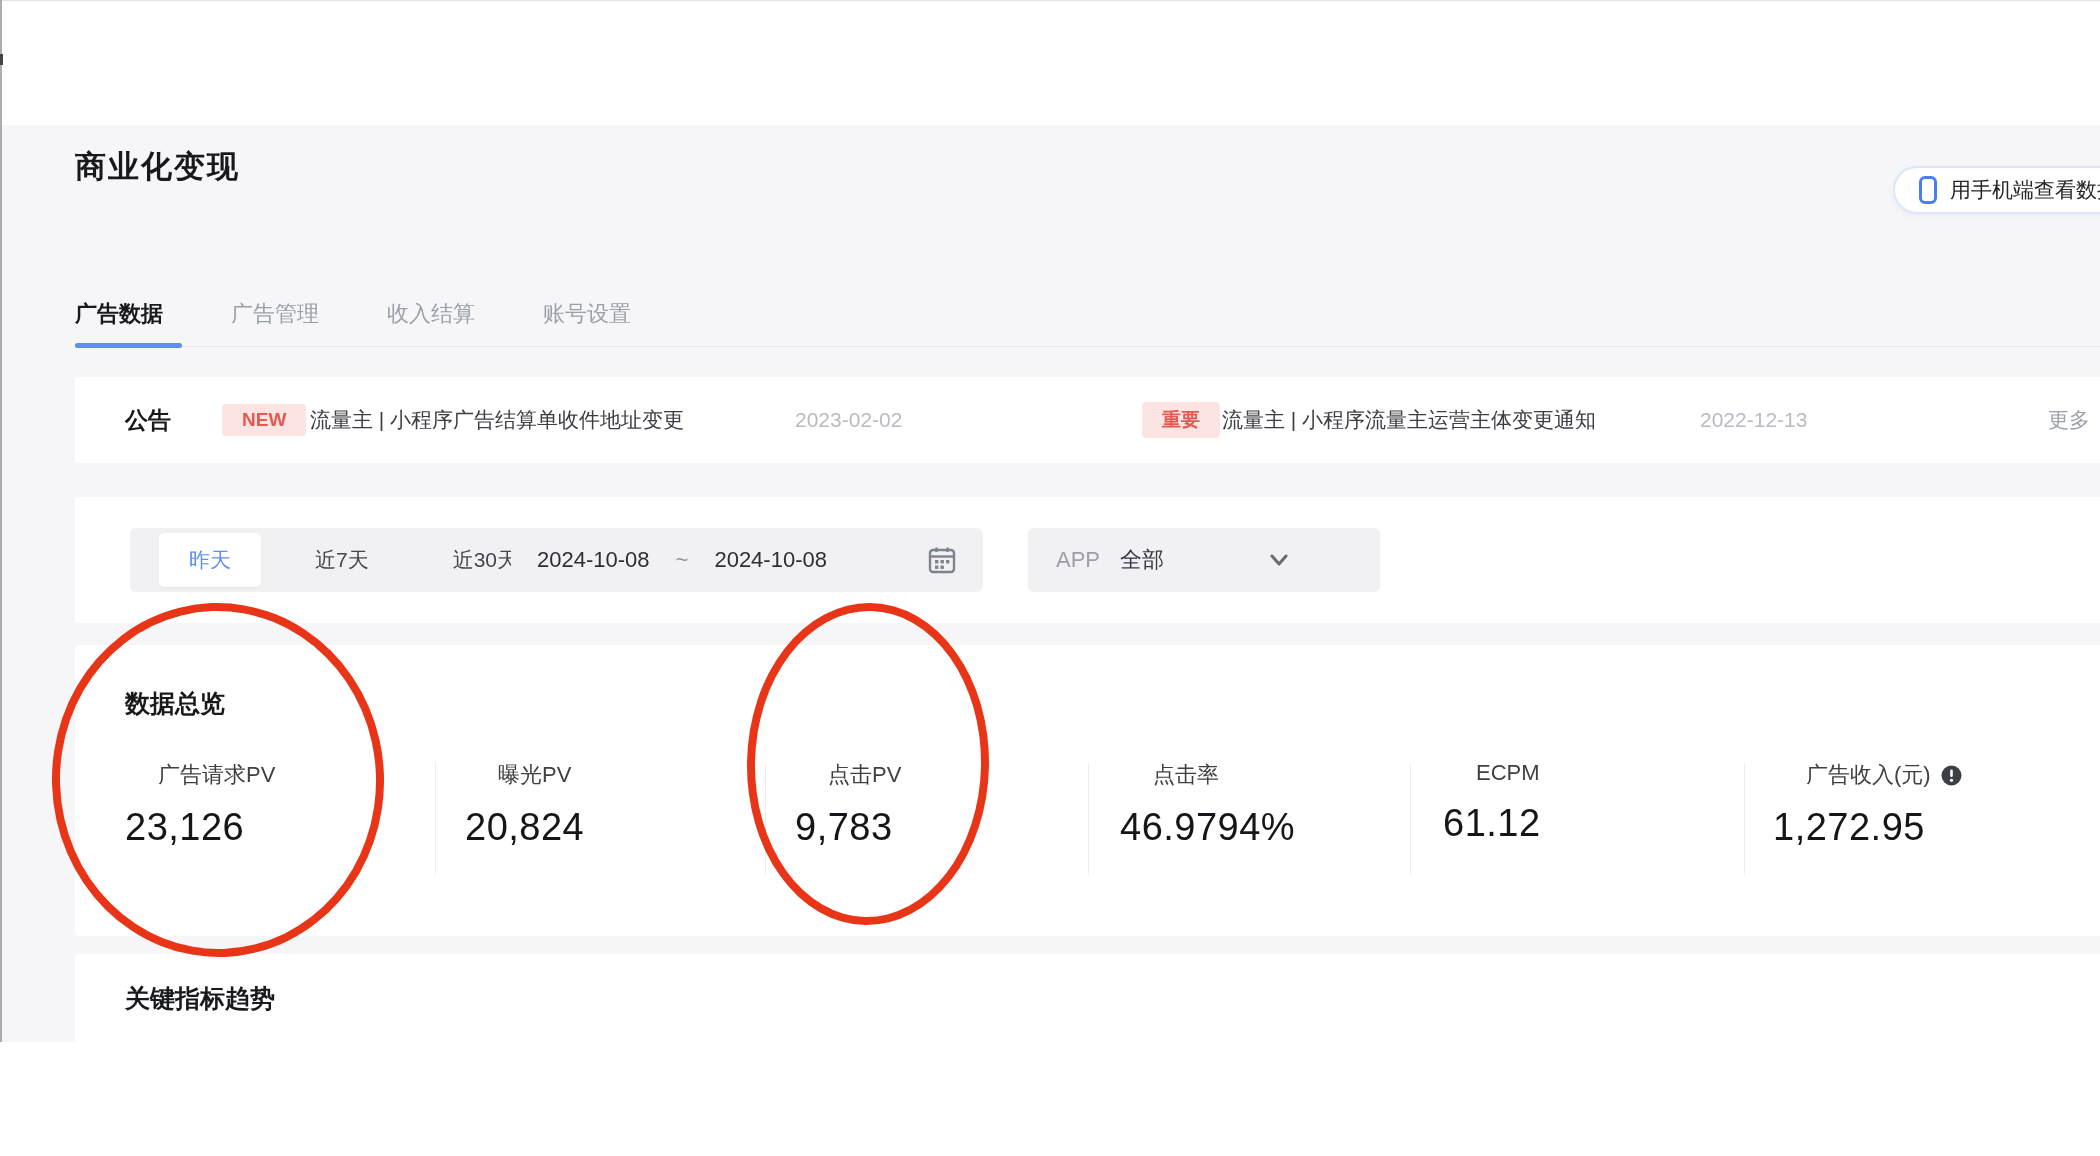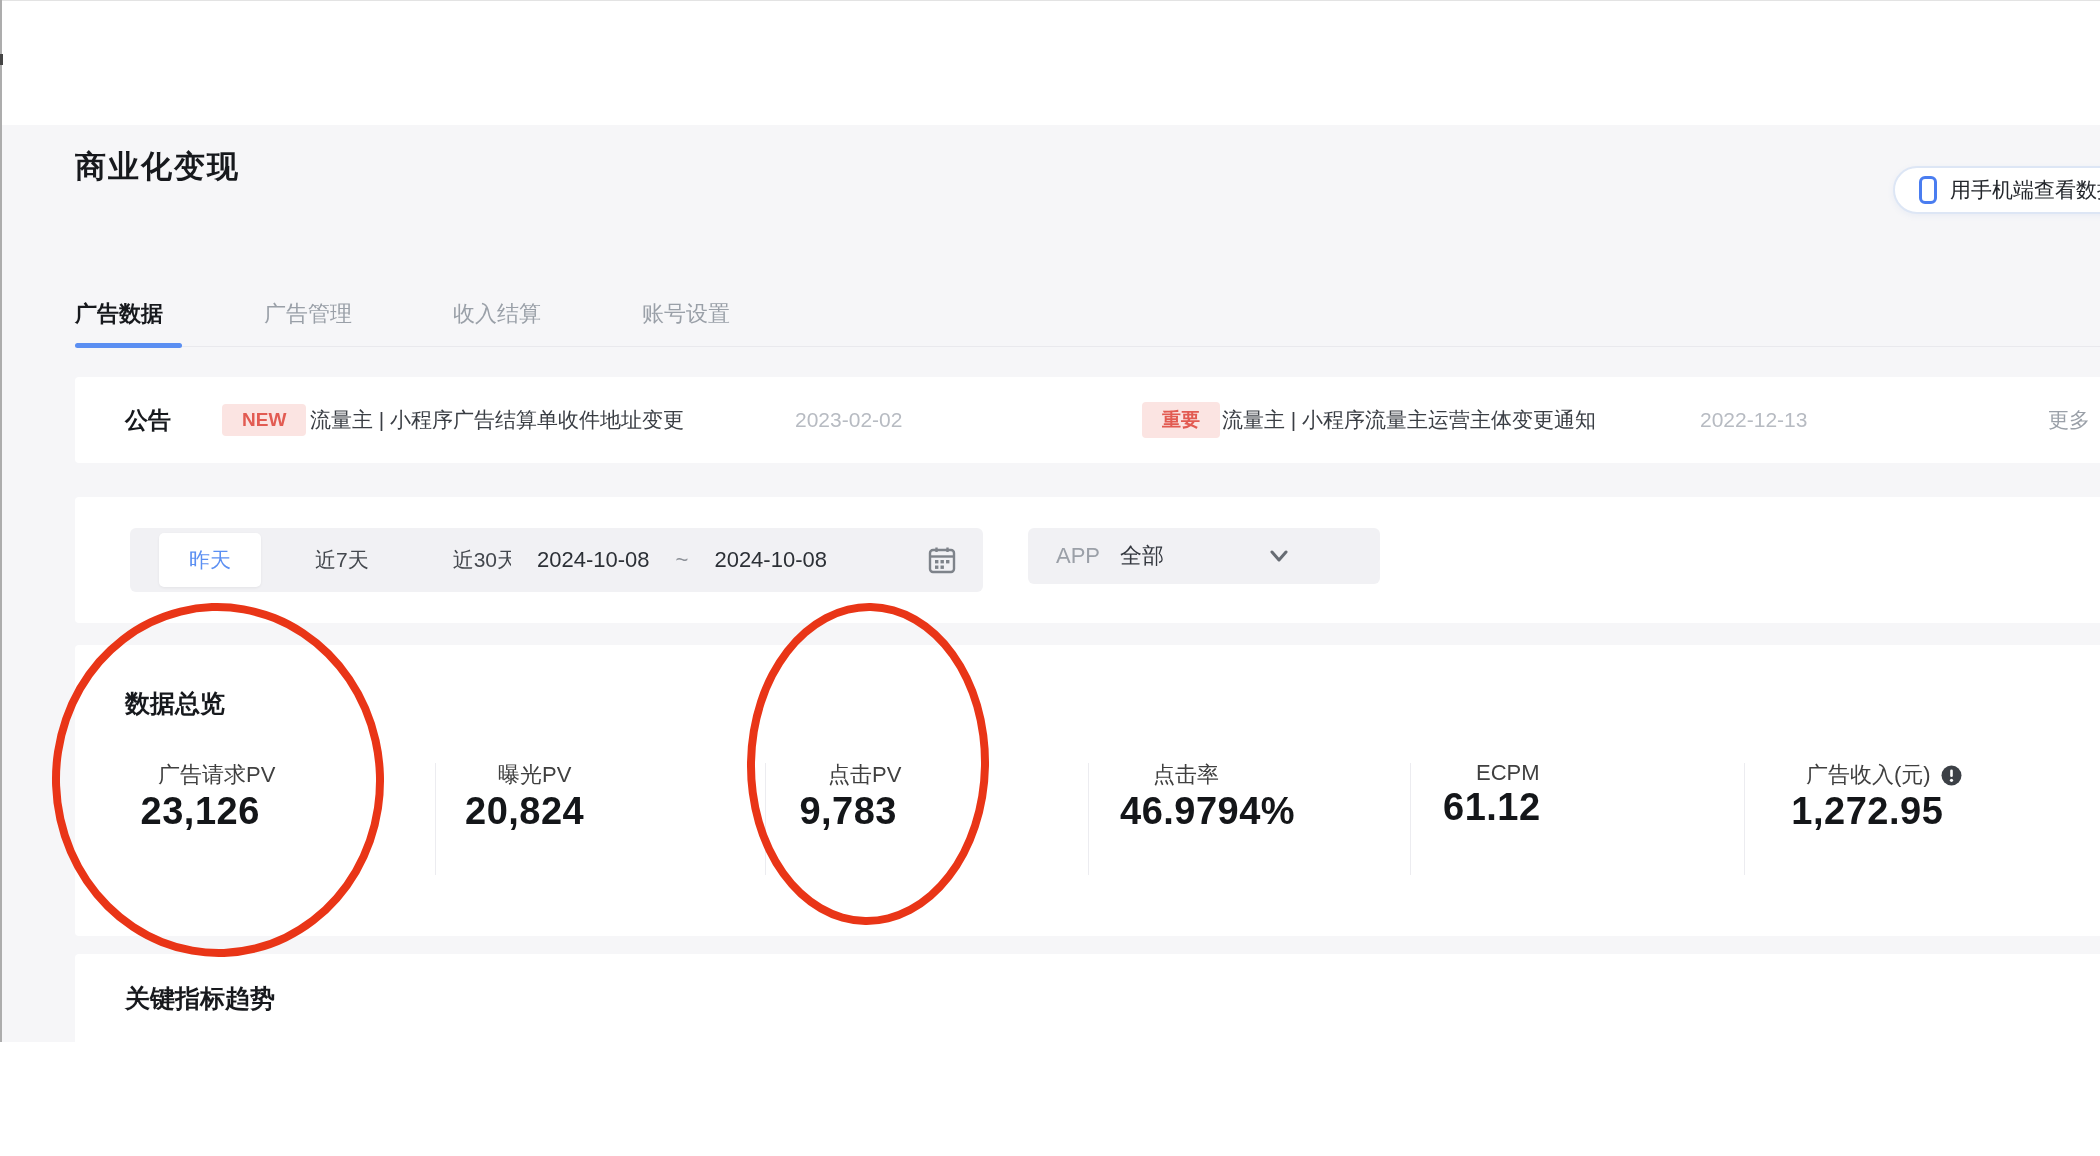--- a/index.html
+++ b/index.html
@@ -18,21 +18,21 @@
 
   .mobile-btn {
     position:absolute; left:1893px; top:166px; height:48px; width:320px;
     background:#fff; border:2px solid #dde6f5; border-radius:25px;
     box-shadow:0 2px 6px rgba(90,130,200,.08);
     display:flex; align-items:center; gap:13px; padding:0 24px; cursor:pointer;
   }
   .phone-icon { width:18px; height:28px; border:3px solid #4a7df0; border-radius:6px; flex:0 0 auto; }
   .mobile-btn-label { font-size:21px; color:#23262b; white-space:nowrap; }
 
-  .tabs { position:absolute; left:75px; top:299px; display:flex; gap:101px; font-size:22px;font-family:Liberation Mono, monospace; }
+  .tabs { position:absolute; left:75px; top:299px; display:flex; gap:68px; font-size:22px;font-family:Liberation Mono, monospace; }
   .tab { color:#9aa0a8; cursor:pointer; white-space:nowrap; }
   .tab.active { color:#17191d; font-weight:700; }
   .tabbar-line { position:absolute; left:75px; top:346px; width:2025px; height:1px; background:#e9e9ed; }
   .tab-underline { position:absolute; left:75px; top:343px; width:107px; height:5px; border-radius:3px; background:#5b8ff2; }
 
   .card { position:absolute; left:75px; width:2045px; background:#ffffff; border-radius:4px; }
   .vcenter { position:absolute; top:50%; transform:translateY(-50%); white-space:nowrap; }
 
   .announce-card { top:377px; height:86px; }
   .announce-heading { left:50px; font-size:23px; font-weight:700; color:#17191d; }
@@ -48,32 +48,32 @@
   }
   .seg-item { height:54px; display:flex; align-items:center; justify-content:center; font-size:21px; color:#43474d; border-radius:5px; cursor:pointer; padding:0 30px;margin-left:24px; }
   .seg-item.active { background:#ffffff; color:#5b8ff2; box-shadow:0 1px 3px rgba(0,0,0,.06); }
   .date-picker {
     position:absolute; left:436px; top:31px; width:472px; height:64px; background:#f1f1f4; border-radius:6px;
     display:flex; align-items:center; padding:0 26px; font-size:22px; color:#2c3036; cursor:pointer;
   }
   .date-sep { color:#8c9097; margin:0 26px; }
   .cal-icon { margin-left:auto; display:flex; }
   .app-select {
-    position:absolute; left:953px; top:31px; width:352px; height:56px; background:#f1f1f4; border-radius:6px;
+    position:absolute; left:953px; top:31px; width:352px; height:64px; background:#f1f1f4; border-radius:6px;
     display:flex; align-items:center; padding:0 88px 0 28px; font-size:22px; cursor:pointer;
   }
   .app-select .app-label { color:#9ba0a8; }
   .app-select .app-value { color:#34383f; margin-left:20px; }
   .chev-icon { margin-left:auto; display:flex; }
 
   .overview-card { top:645px; height:291px; }
   .section-heading { position:absolute; left:50px; font-size:25px; font-weight:700; color:#17191d; }
   .metric { position:absolute; top:115px; }
   .metric-label { font-size:22px; color:#404040; display:flex; align-items:center; gap:10px; white-space:nowrap;margin-left:33px; }
-  .metric-value { font-size:38px; font-weight:700; color:#141619; letter-spacing:.5px;text-align:center; }
+  .metric-value { font-size:38px; font-weight:400; color:#141619; margin-top:16px; letter-spacing:.5px; }
   .divider { position:absolute; top:118px; width:1px; height:112px; background:#ececf0; }
   .info-icon { display:inline-flex; }
 
   .trends-card { top:954px; height:202px; border-radius:4px 4px 0 0; }
 
   .annotation { position:absolute; border:8px solid #e93517; border-radius:50%; pointer-events:none; }
   .circle-1 { left:52px;  top:603px; width:332px; height:354px; transform:rotate(-2deg); }
   .circle-2 { left:747px; top:603px; width:242px; height:322px; transform:rotate(1deg); }
 </style>
 </head>

